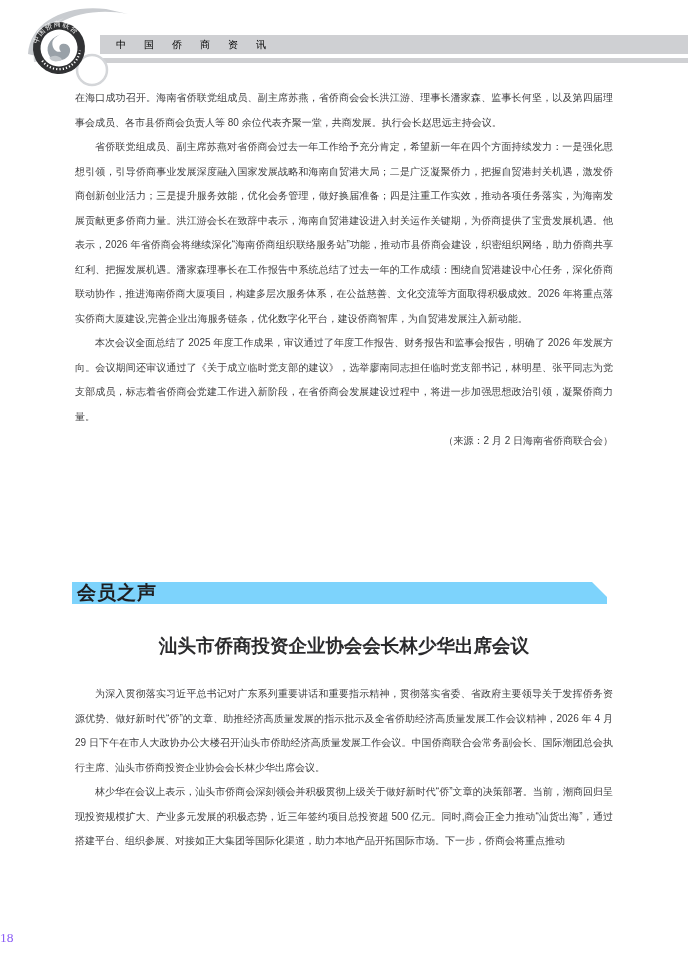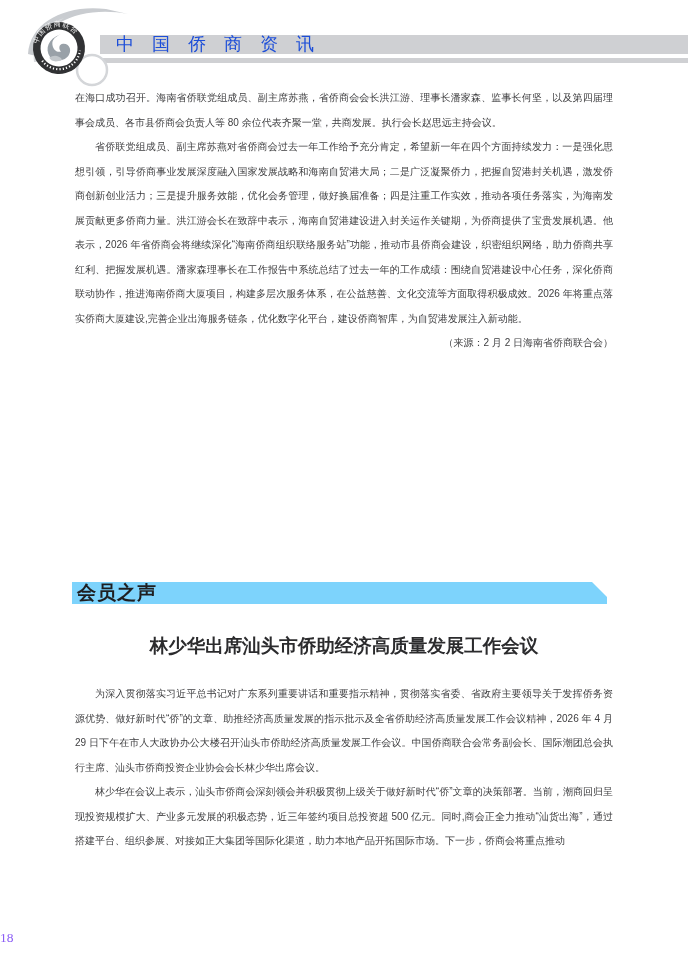--- a/index.html
+++ b/index.html
@@ -27,23 +27,23 @@
     position: absolute;
     left: 100px; right: 0; top: 58px;
     height: 5px;
     background: #cfd0d3;
   }
   .masthead-text {
     position: absolute;
     left: 116px; top: 35px;
     height: 23px;
     line-height: 19px;
-    font-size: 18px;
+    font-size: 10px;
     letter-spacing: 18px;
-    color: #1d4ed8;
+    color: #000000;
     white-space: nowrap;
   }
   .logo-wrap {
     position: absolute;
     left: 20px; top: 2px;
     width: 112px; height: 100px;
   }
 
   
   .column {
@@ -136,26 +136,27 @@
           <path d="M5,-13 C-8,-12 -14,-3 -11,6 C-8,13 3,15 8,9 C12,5 11,-2 5,-3 C1,-4 -1,1 1,4 C-4,4 -7,-1 -5,-7 C-3,-11 1,-12 5,-13 Z" fill="#99a1a8"></path>
           <path d="M-12,7 C-7,5 -2,7 0,12 C-6,13.5 -11,11.5 -12,7 Z" fill="#c2c7cb"></path>
         </g>
       </g>
     </svg>
   </div>
 
   <div class="column col-article1">
     <p class="no-indent">在海口成功召开。海南省侨联党组成员、副主席苏燕，省侨商会会长洪江游、理事长潘家森、监事长何坚，以及第四届理事会成员、各市县侨商会负责人等 80 余位代表齐聚一堂，共商发展。执行会长赵思远主持会议。</p>
     <p>省侨联党组成员、副主席苏燕对省侨商会过去一年工作给予充分肯定，希望新一年在四个方面持续发力：一是强化思想引领，引导侨商事业发展深度融入国家发展战略和海南自贸港大局；二是广泛凝聚侨力，把握自贸港封关机遇，激发侨商创新创业活力；三是提升服务效能，优化会务管理，做好换届准备；四是注重工作实效，推动各项任务落实，为海南发展贡献更多侨商力量。洪江游会长在致辞中表示，海南自贸港建设进入封关运作关键期，为侨商提供了宝贵发展机遇。他表示，2026 年省侨商会将继续深化“海南侨商组织联络服务站”功能，推动市县侨商会建设，织密组织网络，助力侨商共享红利、把握发展机遇。潘家森理事长在工作报告中系统总结了过去一年的工作成绩：围绕自贸港建设中心任务，深化侨商联动协作，推进海南侨商大厦项目，构建多层次服务体系，在公益慈善、文化交流等方面取得积极成效。2026 年将重点落实侨商大厦建设,完善企业出海服务链条，优化数字化平台，建设侨商智库，为自贸港发展注入新动能。</p>
+    <p>本次会议全面总结了 2025 年度工作成果，审议通过了年度工作报告、财务报告和监事会报告，明确了 2026 年发展方向。会议期间还审议通过了《关于成立临时党支部的建议》，选举廖南同志担任临时党支部书记，林明星、张平同志为党支部成员，标志着省侨商会党建工作进入新阶段，在省侨商会发展建设过程中，将进一步加强思想政治引领，凝聚侨商力量。</p>
     <p class="source-line">（来源：2 月 2 日海南省侨商联合会）</p>
   </div>
 
   <div class="section-bar">会员之声</div>
 
-  <h2 class="article2-title">林少华出席汕头市侨助经济高质量发展工作会议</h2>
+  <h2 class="article2-title">汕头市侨商投资企业协会会长林少华出席会议</h2>
   <div class="column col-article2">
     <p>为深入贯彻落实习近平总书记对广东系列重要讲话和重要指示精神，贯彻落实省委、省政府主要领导关于发挥侨务资源优势、做好新时代“侨”的文章、助推经济高质量发展的指示批示及全省侨助经济高质量发展工作会议精神，2026 年 4 月 29 日下午在市人大政协办公大楼召开汕头市侨助经济高质量发展工作会议。中国侨商联合会常务副会长、国际潮团总会执行主席、汕头市侨商投资企业协会会长林少华出席会议。</p>
     <p>林少华在会议上表示，汕头市侨商会深刻领会并积极贯彻上级关于做好新时代“侨”文章的决策部署。当前，潮商回归呈现投资规模扩大、产业多元发展的积极态势，近三年签约项目总投资超 500 亿元。同时,商会正全力推动“汕货出海”，通过搭建平台、组织参展、对接如正大集团等国际化渠道，助力本地产品开拓国际市场。下一步，侨商会将重点推动</p>
   </div>
 
   <div class="page-footer">18</div>
 
 </div>
 
 </body></html>

